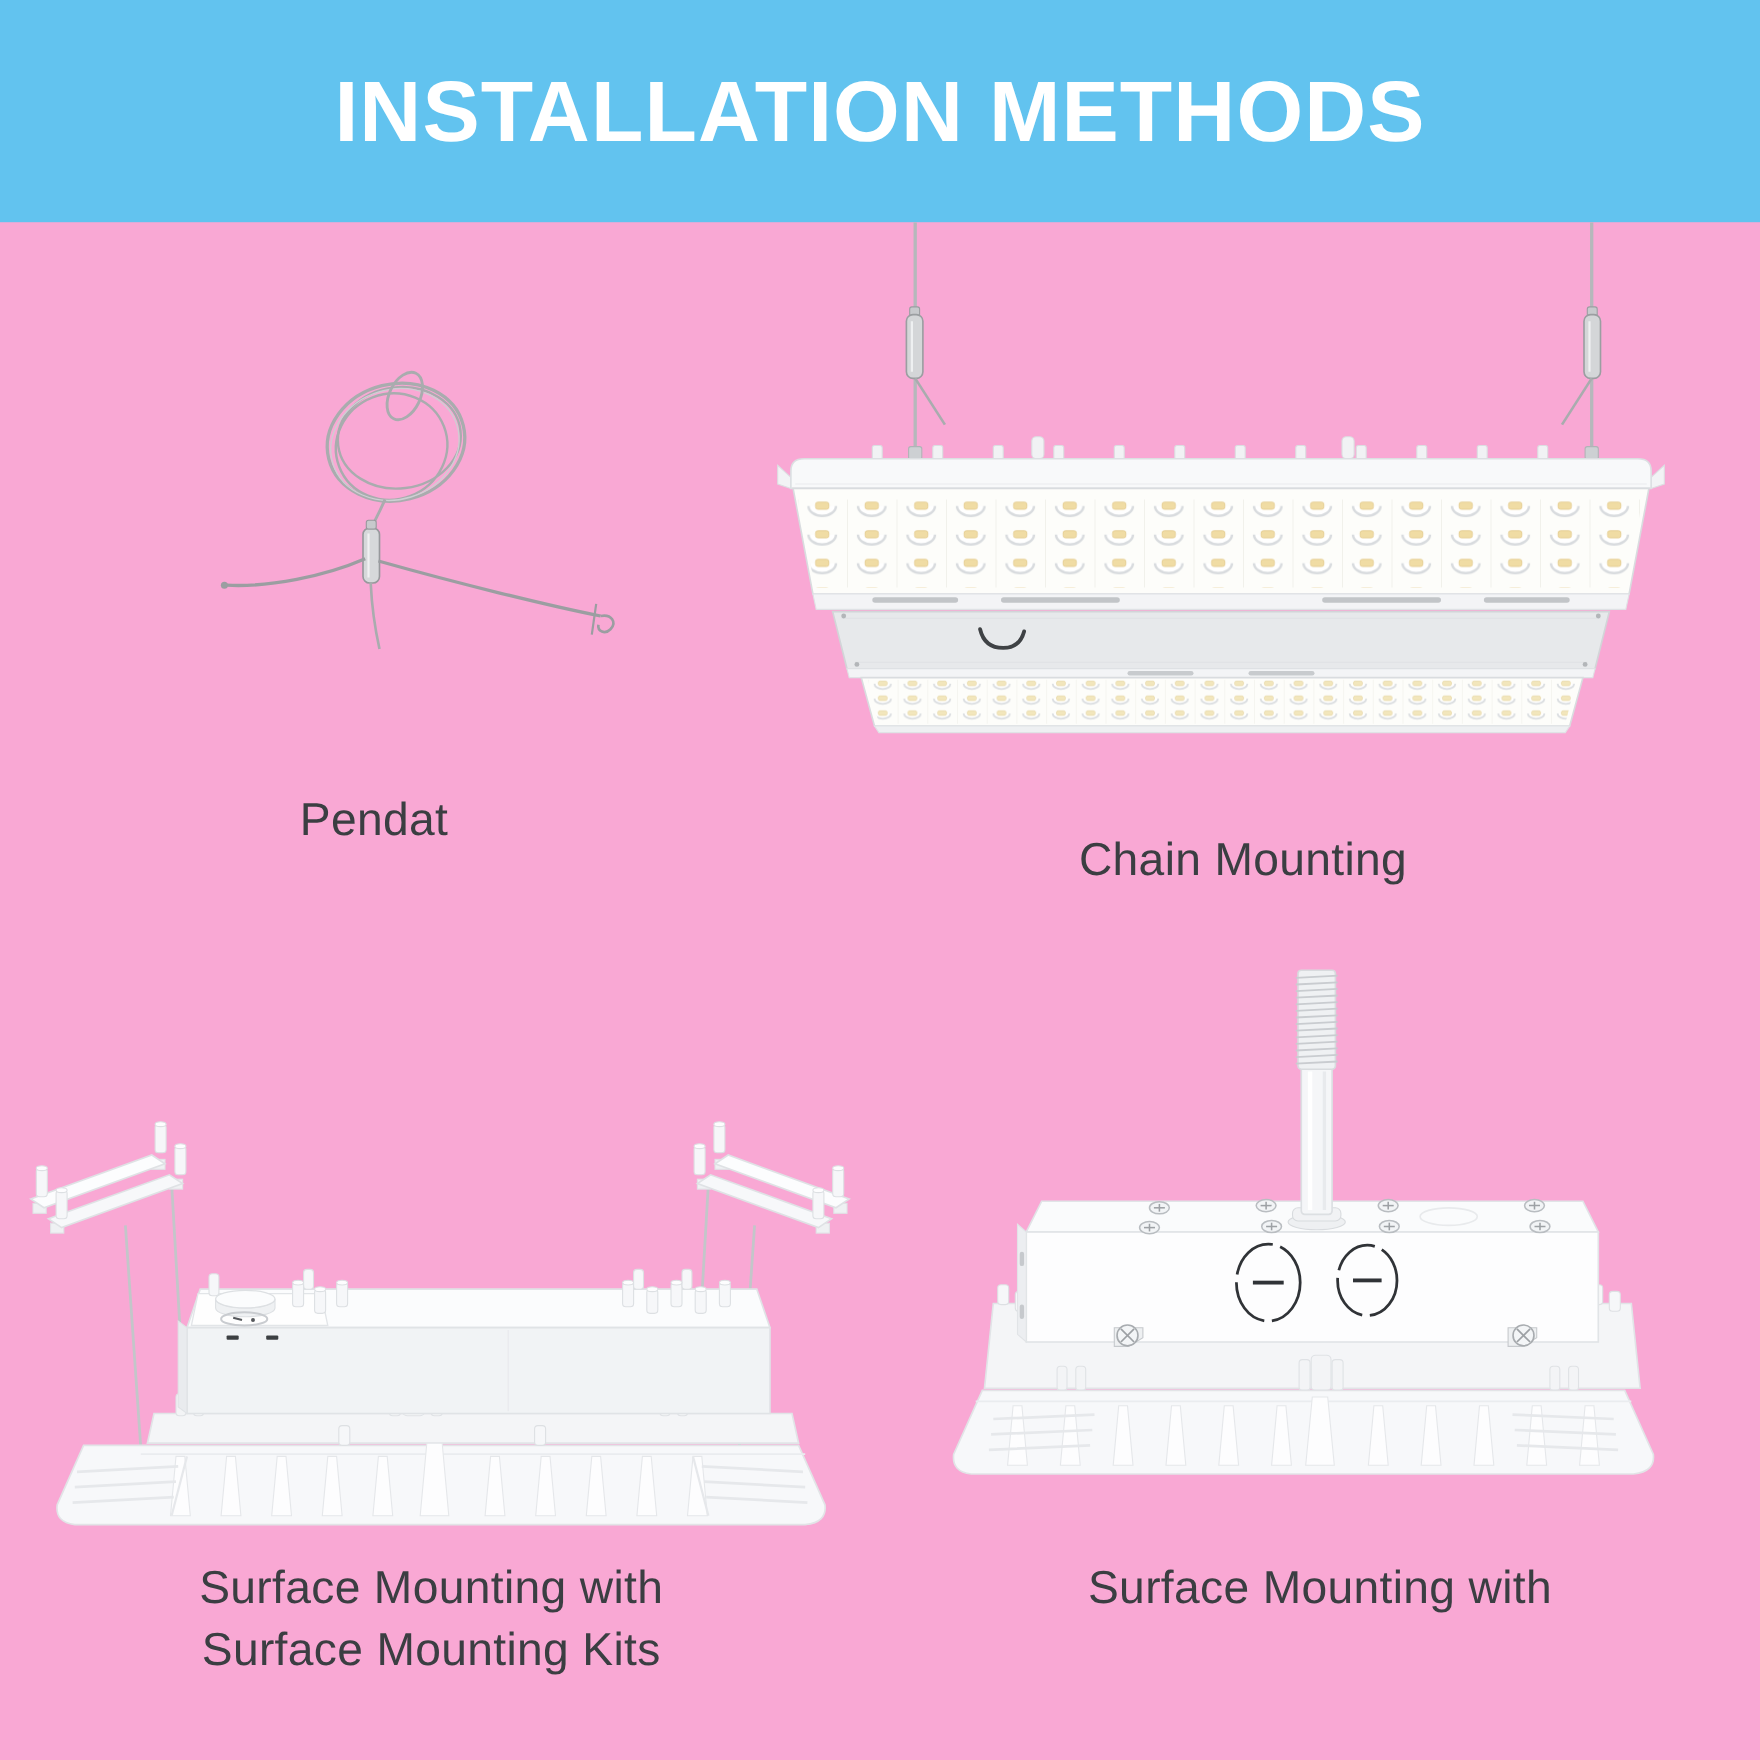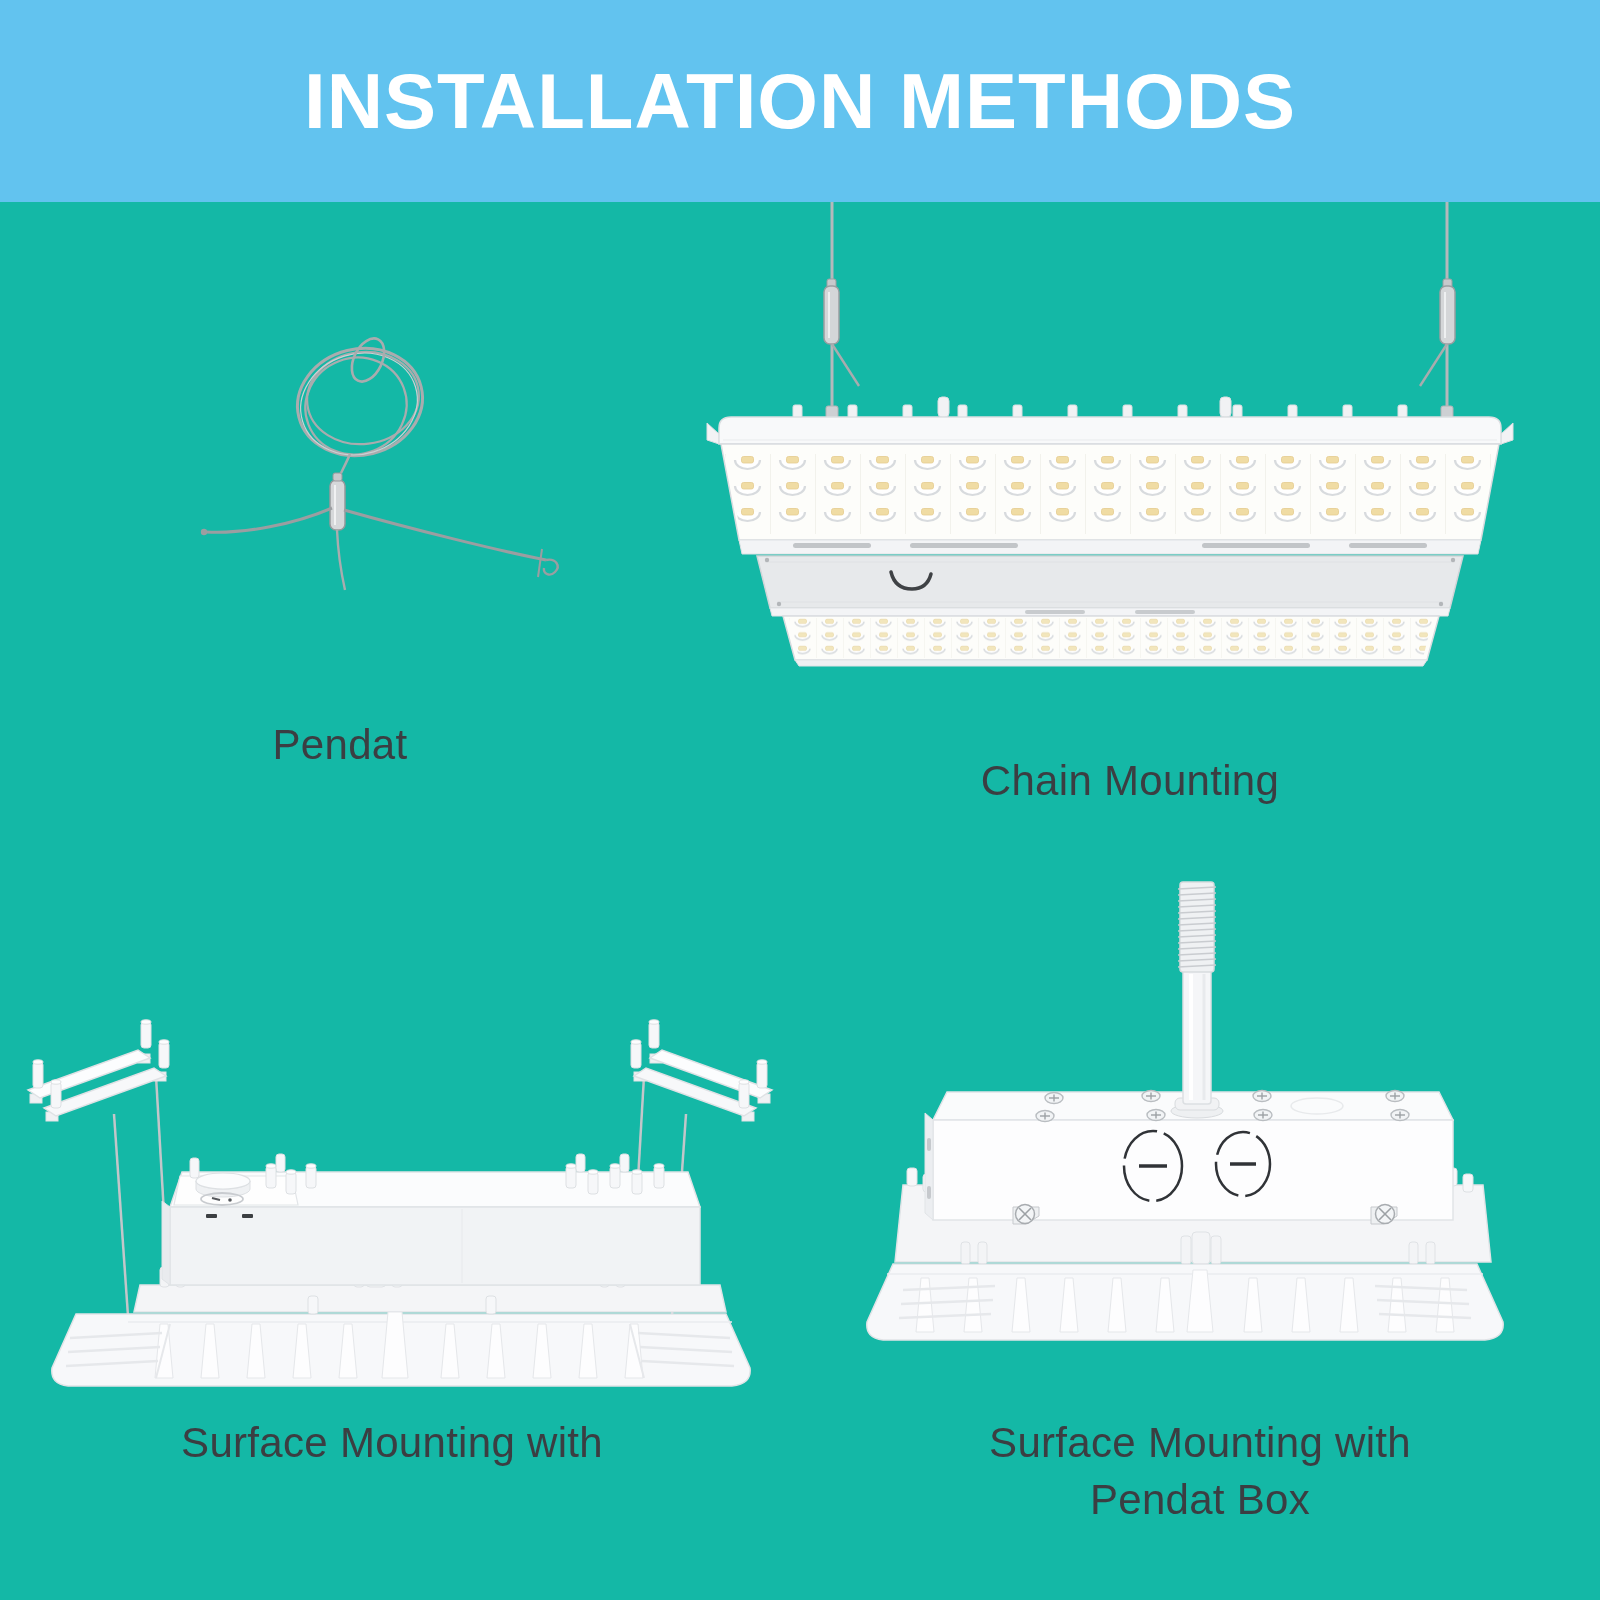--- a/index.html
+++ b/index.html
@@ -1,18 +1,18 @@
 <!DOCTYPE html>
 <html style="--accent: #62C3EF; --header-text: #FFFFFF; --caption: #3B3E42;"><head>
 <meta charset="utf-8">
 <style>
   html,body { margin:0; padding:0; background:#ffffff; }
   .page {
     position:relative; width:1600px; height:1600px; overflow:hidden;
-    background:#14b8a6; font-family:"Liberation Sans", sans-serif;
+    background:#f9a8d4; font-family:"Liberation Sans", sans-serif;
   }
   .banner {
     position:absolute; left:0; top:0; width:1600px; height:202px;
     background:var(--accent,#62C3EF);
     display:flex; align-items:center; justify-content:center;
   }
   .banner h1 {
     margin:0; font-size:78px; font-weight:700; letter-spacing:1px;
     color:var(--header-text,#ffffff); white-space:nowrap;
   }
@@ -277,20 +277,21 @@
           <line x1="620" y1="338" x2="634" y2="392" stroke="#e6e8eb" stroke-width="2"></line>
           <g fill="#f6f7f9" stroke="#dde0e3">
             <rect x="298" y="310" width="10" height="18" rx="3"></rect>
               <rect x="476" y="310" width="10" height="18" rx="3"></rect>
           </g>
         </g>
       </svg>
     </div>
     <figcaption class="caption" style="left:392px; top:1414px">
       <span>Surface Mounting with</span>
+      <span>Surface Mounting Kits</span>
     </figcaption>
   </figure>
 
   <figure>
     <div class="art" style="left:855px; top:870px; width:660px; height:480px">
       <svg viewBox="0 0 660 480" xmlns="http://www.w3.org/2000/svg">
         <polygon points="48,315 628,315 636,392 40,392" fill="#f4f5f7" stroke="#e1e4e7" stroke-width="1.5"></polygon>
         <g fill="#f6f7f9" stroke="#dde0e3">
           <rect x="52" y="298" width="10" height="18" rx="3"></rect>
             <rect x="68" y="304" width="10" height="18" rx="3"></rect>
@@ -404,17 +405,16 @@
           <rect x="328" y="100" width="28" height="134" rx="3" fill="#f5f6f8" stroke="#dcdfe2" stroke-width="1.5"></rect>
           <line x1="336" y1="104" x2="336" y2="230" stroke="#ffffff" stroke-width="4"></line>
           <line x1="349" y1="104" x2="349" y2="230" stroke="#e8eaed" stroke-width="3"></line>
           <rect x="325" y="12" width="34" height="90" rx="3" fill="#eff1f3" stroke="#d8dbde" stroke-width="1.5"></rect>
           <path d="M 323 19 l 38 -2 M 323 25 l 38 -2 M 323 31 l 38 -2 M 323 37 l 38 -2 M 323 43 l 38 -2 M 323 49 l 38 -2 M 323 55 l 38 -2 M 323 61 l 38 -2 M 323 67 l 38 -2 M 323 73 l 38 -2 M 323 79 l 38 -2 M 323 85 l 38 -2 M 323 91 l 38 -2 M 323 97 l 38 -2" stroke="#c9ccd0" stroke-width="1.6" fill="none"></path>
         </g>
       </svg>
     </div>
     <figcaption class="caption" style="left:1200px; top:1414px">
       <span>Surface Mounting with</span>
-      <span>Pendat Box</span>
     </figcaption>
   </figure>
 
 </div>
 
 </body></html>

